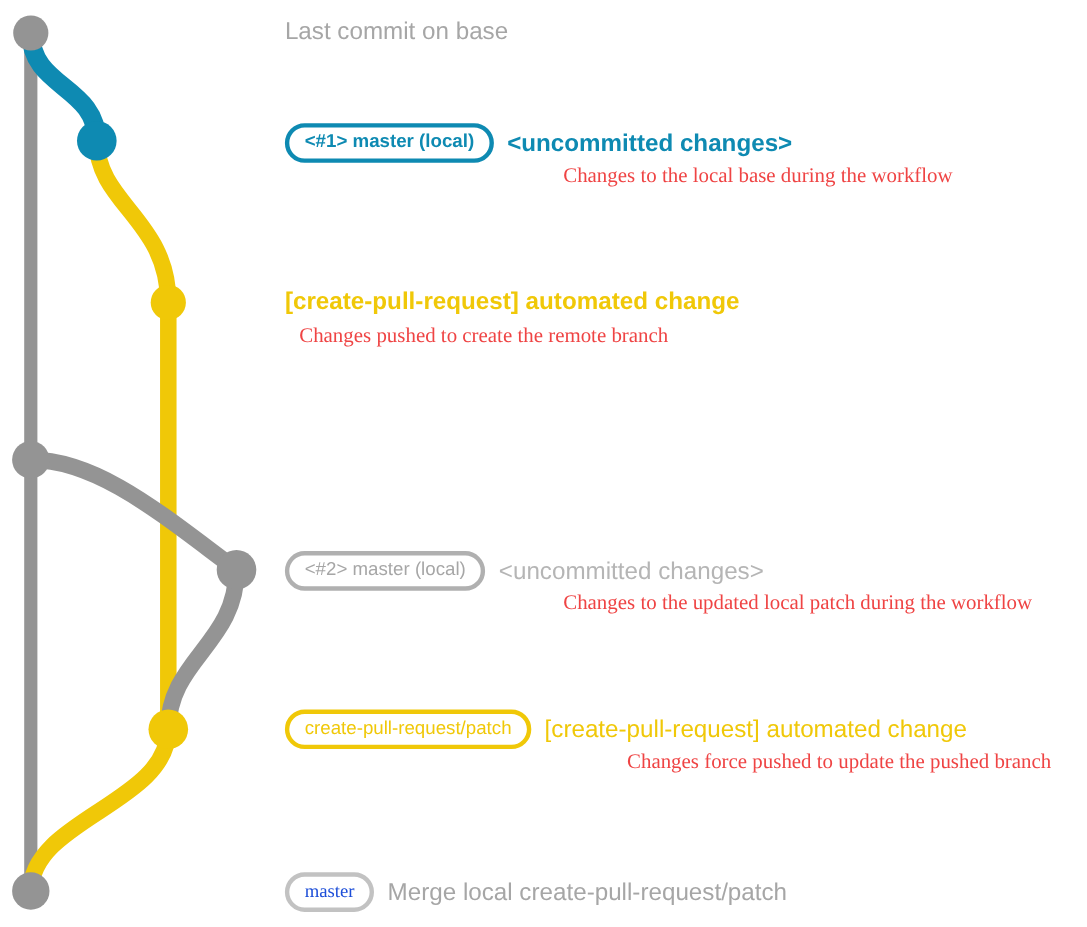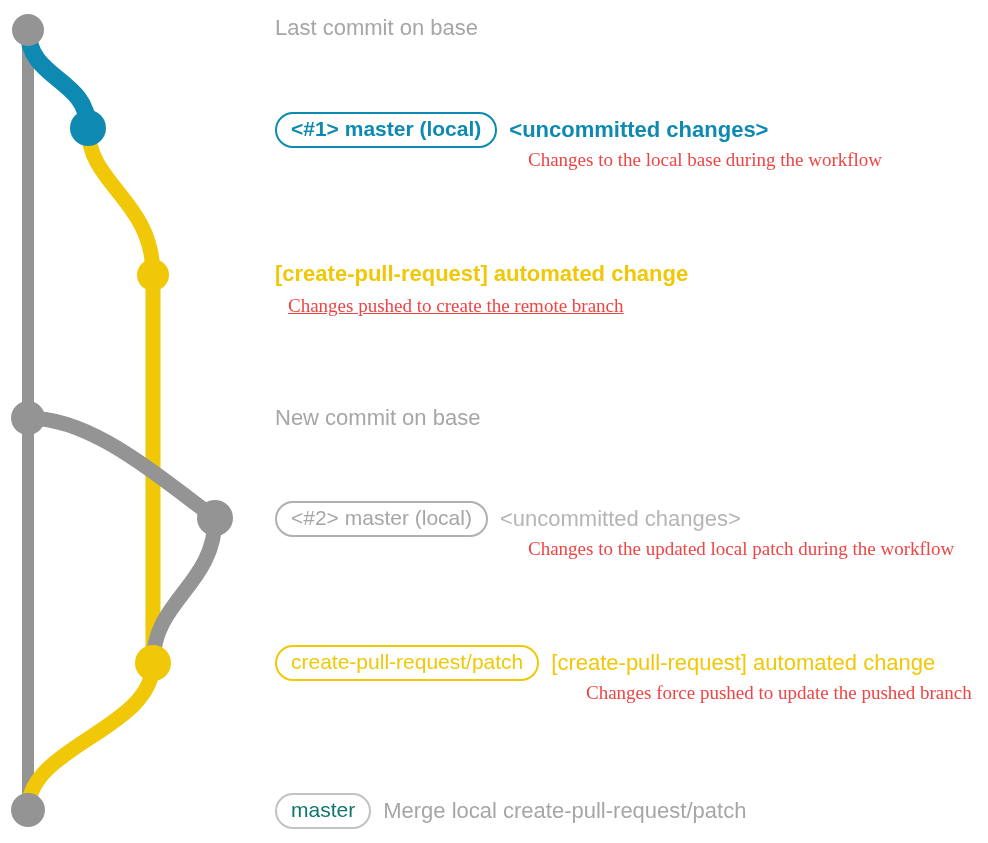--- a/index.html
+++ b/index.html
@@ -19,49 +19,49 @@
   #graph-canvas {
     position: absolute;
     left: 0;
     top: 0;
     width: 988px;
     height: 843px;
   }
 
   .annotations {
     position: absolute;
-    left: 16px;
+    left: 0;
     top: 0;
     width: 884px;
     height: 843px;
   }
 
   .row {
     position: absolute;
     display: flex;
     align-items: flex-start;
   }
 
   .pill {
     display: inline-flex;
     align-items: center;
     justify-content: center;
-    border: 2px solid #6d28d9;
+    border: 4px solid #6d28d9;
     border-radius: 999px;
     padding: 4px 14px 6px 14px;
-    font-size: 21px;
+    font-size: 17px;
     line-height: 1.05;
     white-space: nowrap;
     box-sizing: border-box;
     background: #ffffff;
   }
   .pill.blue   { border-color: #0e8ab2; color: #0e8ab2; font-weight: bold; }
   .pill.gray   { border-color: #b0b0b0; color: #a6a6a6; font-weight: normal; }
   .pill.yellow { border-color: #f0c808; color: #f0c808; font-weight: normal; }
-  .pill.plain  { border-color: #c2c2c2; color: #0f766e; font-weight: normal; }
+  .pill.plain  { border-color: #c2c2c2; color: #1d4ed8; font-weight: normal; font-family: Liberation Serif, serif; }
 
   .headline {
     font-size: 22px;
     line-height: 1.1;
     white-space: nowrap;
   }
   .headline.gray   { color: #a6a6a6; }
   .headline.blue   { color: #0e8ab2; font-weight: bold; }
   .headline.yellow { color: #f0c808; font-weight: bold; }
   .headline.yellow-light { color: #f0c808; font-weight: normal; }
@@ -124,27 +124,22 @@
       <span class="headline blue">&lt;uncommitted changes&gt;</span>
     </div>
   </div>
   <div class="subtext" style="left:512px; top:150px;">Changes to the local base during the workflow</div>
 
   <div class="row" style="left:259px; top:262px;">
     <div class="label-col">
       <span class="headline yellow">[create-pull-request] automated change</span>
     </div>
   </div>
-  <div class="subtext" style="left:272px; top:296px;text-decoration:underline;">Changes pushed to create the remote branch</div>
+  <div class="subtext" style="left:272px; top:296px;">Changes pushed to create the remote branch</div>
 
-  <div class="row" style="left:259px; top:406px;">
-    <div class="label-col">
-      <span class="headline gray">New commit on base</span>
-    </div>
-  </div>
 
   <div class="row" style="left:259px; top:501px;">
     <div class="label-col">
       <span class="pill gray">&lt;#2&gt; master (local)</span>
       <span class="headline gray-light">&lt;uncommitted changes&gt;</span>
     </div>
   </div>
   <div class="subtext" style="left:512px; top:539px;">Changes to the updated local patch during the workflow</div>
 
   <div class="row" style="left:259px; top:645px;justify-content:flex-end;">

